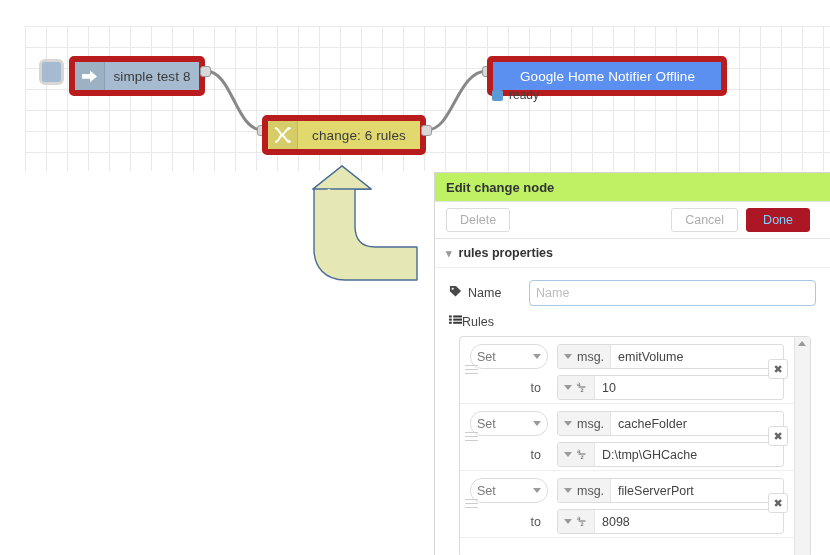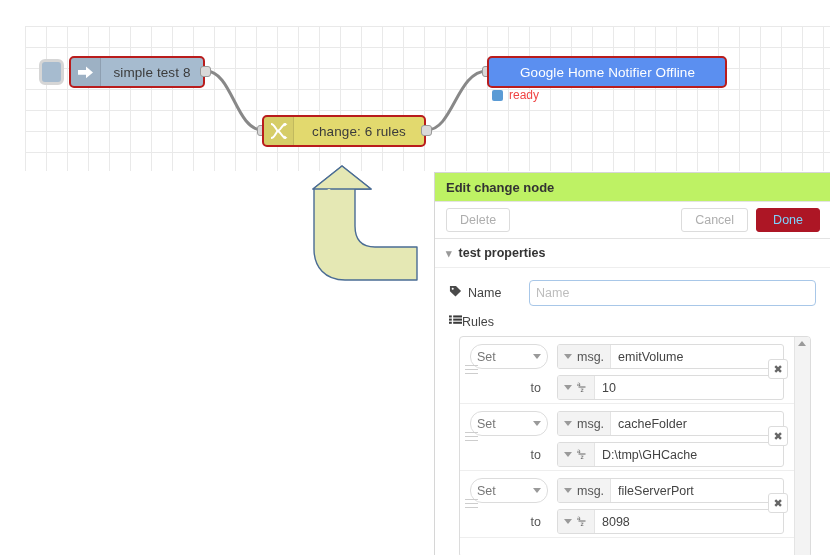--- a/index.html
+++ b/index.html
@@ -39,25 +39,25 @@
     position: absolute;
     left: 0; top: 0;
     width: 830px; height: 180px;
     overflow: visible;
     pointer-events: none;
   }
 
   .node {
     position: absolute;
     box-sizing: border-box;
-    border: 2px solid #b91c1c;
+    border: 6px solid #b91c1c;
     border-radius: 5px;
     display: flex;
     align-items: center;
-    height: 32px;
+    height: 40px;
     box-shadow: 0 0 0 0 rgba(0,0,0,0);
   }
   .node-label {
     flex: 1;
     text-align: center;
     font-size: 13.5px;
     color: #3b3b3b;
     letter-spacing: .1px;
     padding: 0 8px;
     white-space: nowrap;
@@ -117,21 +117,21 @@
     align-items: center;
     gap: 6px;
   }
   .status-dot {
     width: 11px; height: 11px;
     background: #5b9bd5;
     border-radius: 2px;
   }
   .status-text {
     font-size: 12px;
-    color: #ef4444;
+    color: #404040;
   }
 
   .callout-arrow {
     position: absolute;
     left: 305px; top: 163px;
     width: 120px; height: 120px;
   }
 
   
   #edit-panel {
@@ -152,21 +152,21 @@
     font-size: 13px;
     color: #333;
     background: #bef264;
   }
   .panel-toolbar {
     height: 36px;
     border-top: 1px solid #e3e3e3;
     border-bottom: 1px solid #e3e3e3;
     display: flex;
     align-items: center;
-    padding: 0 10px 0 11px;
+    padding: 0 20px 0 11px;
     background: #fff;
   }
   .btn {
     box-sizing: border-box;
     height: 24px;
     padding: 0 13px;
     font-size: 12.5px;
     line-height: 22px;
     border: 1px solid #dcdcdc;
     border-radius: 3px;
@@ -428,21 +428,21 @@
   <div class="panel-header">Edit change node</div>
 
   <div class="panel-toolbar">
     <div class="btn btn-delete">Delete</div>
     <div class="btn btn-cancel">Cancel</div>
     <div class="btn btn-done">Done</div>
   </div>
 
   <div class="section-header">
     <span class="chev">▾</span>
-    <span>test properties</span>
+    <span>rules properties</span>
   </div>
 
   <div class="form-body">
 
     <div class="form-row">
       <div class="form-label">
         <span>
           <svg width="13" height="13" viewBox="0 0 14 14">
             <path d="M1,1 L7.5,1 L13,6.5 L7,12.5 L1,6.8 Z" fill="#4a4a4a"></path>
             <circle cx="4" cy="4" r="1.1" fill="#ffffff"></circle>

